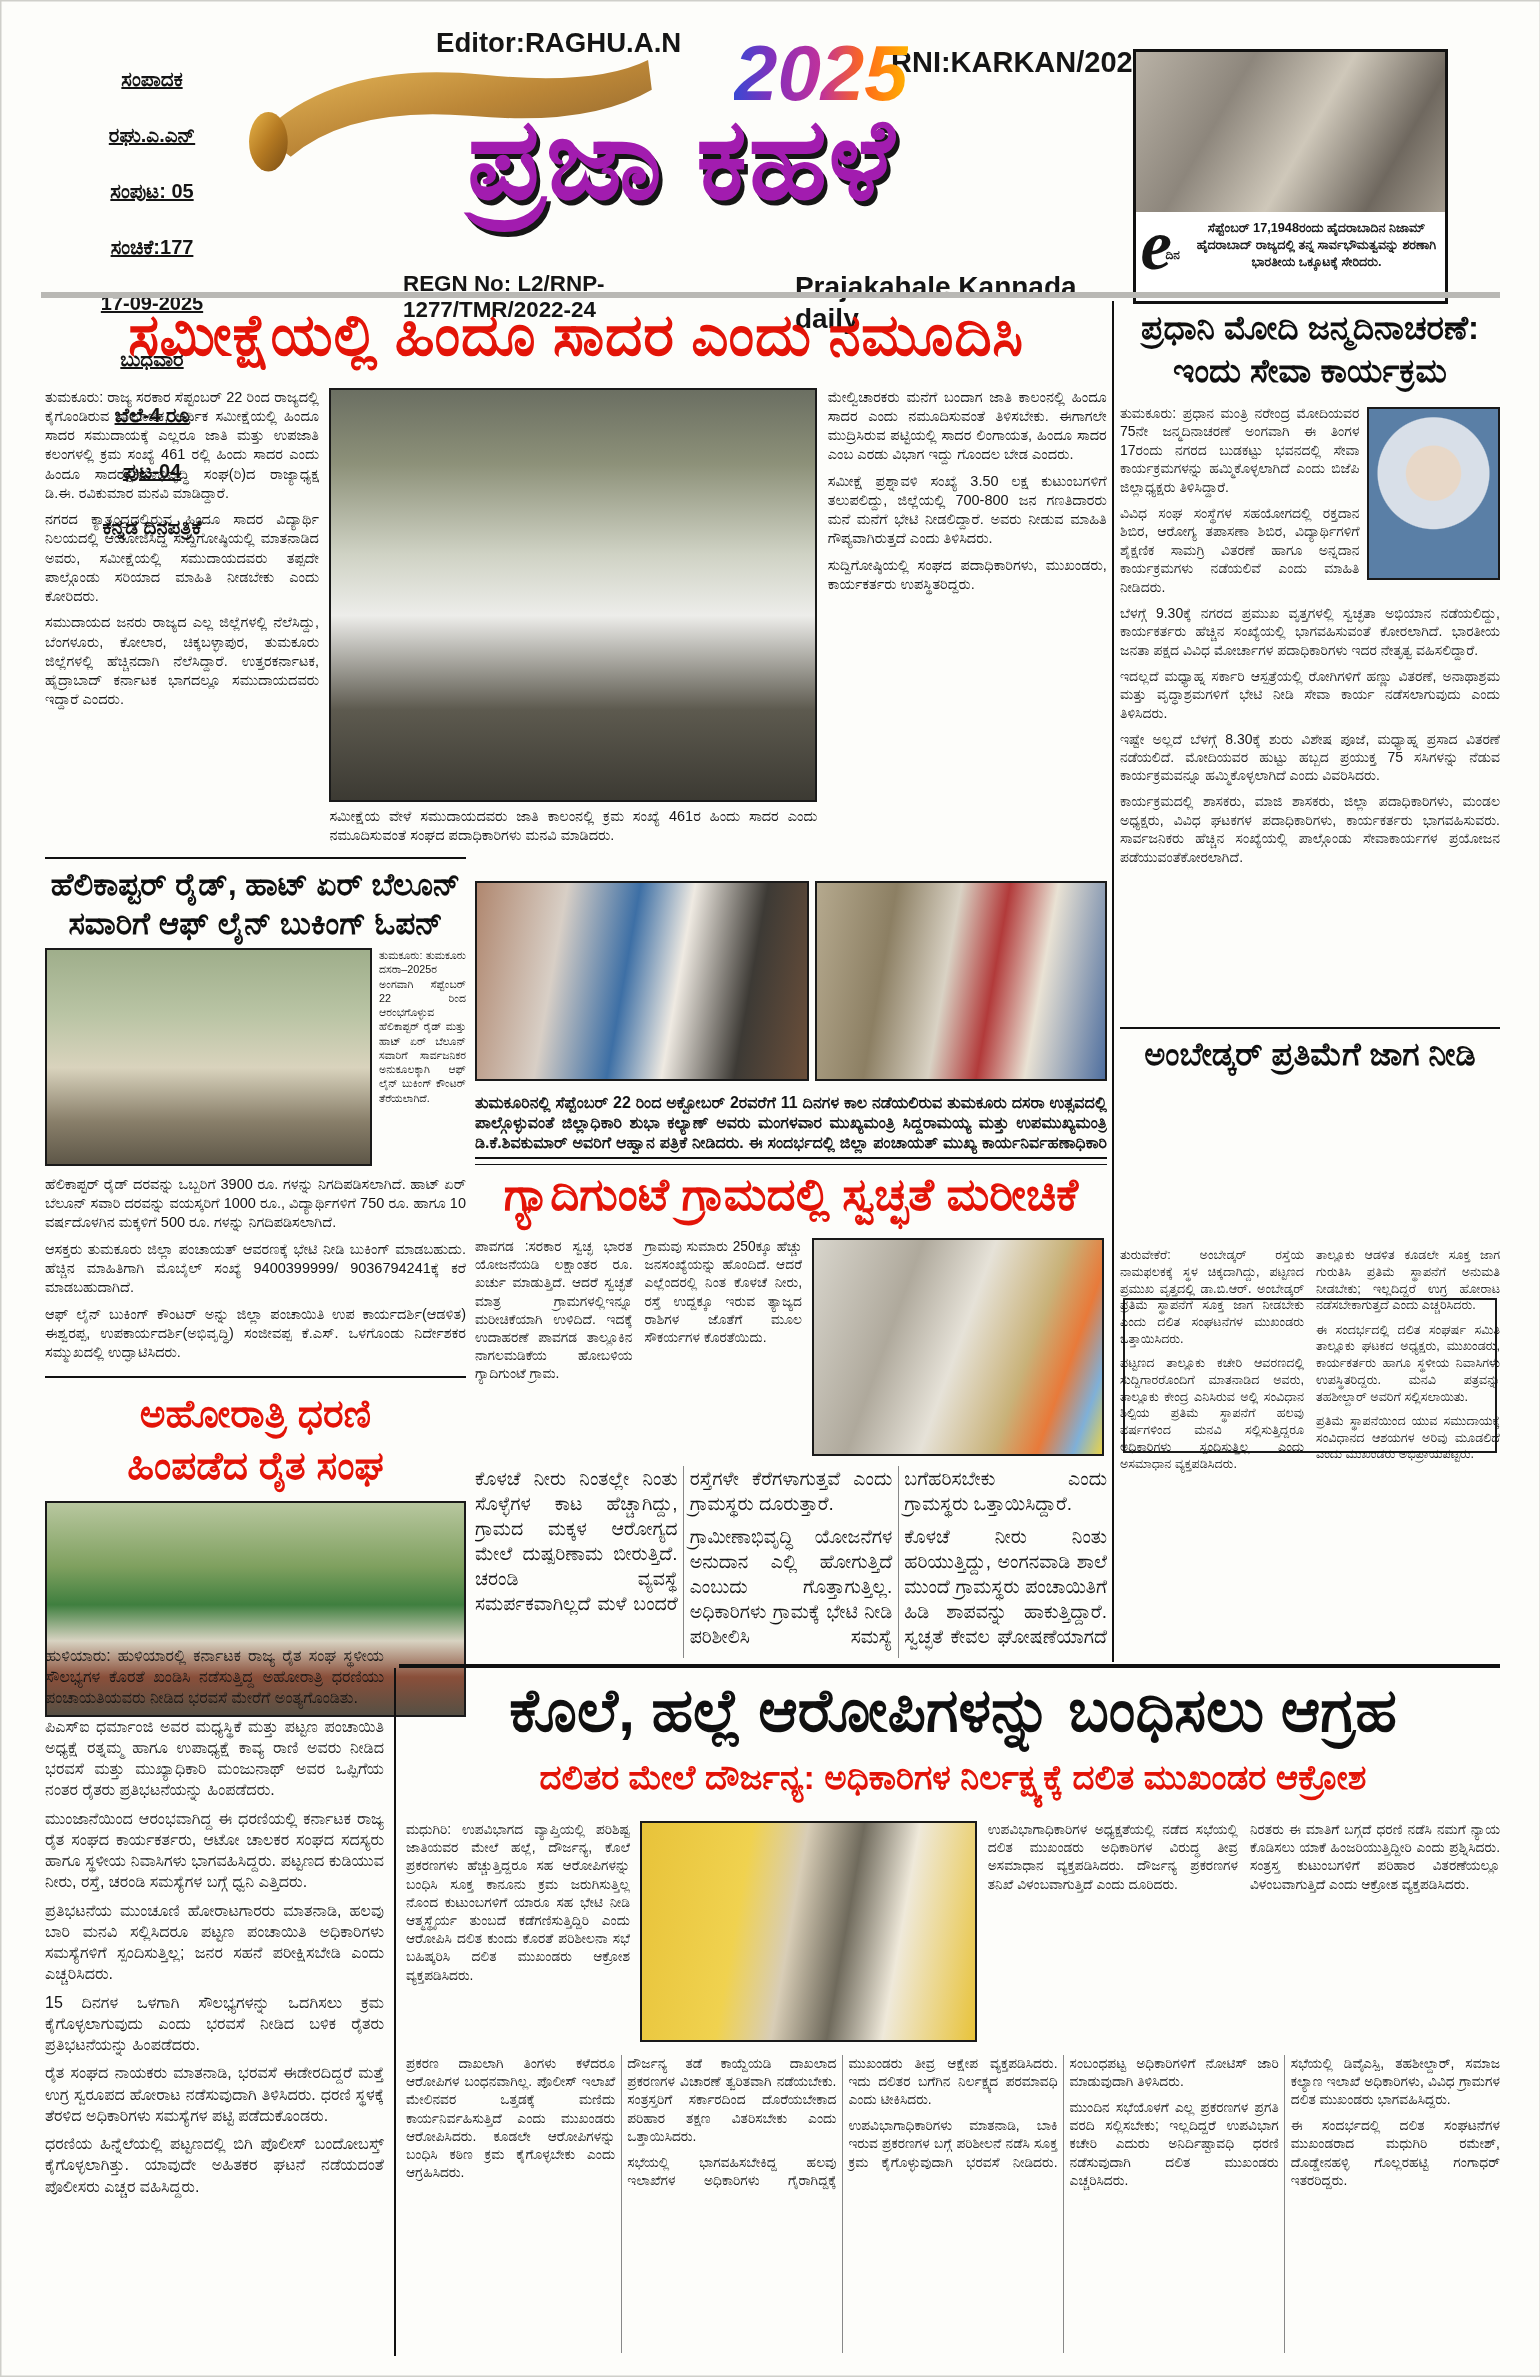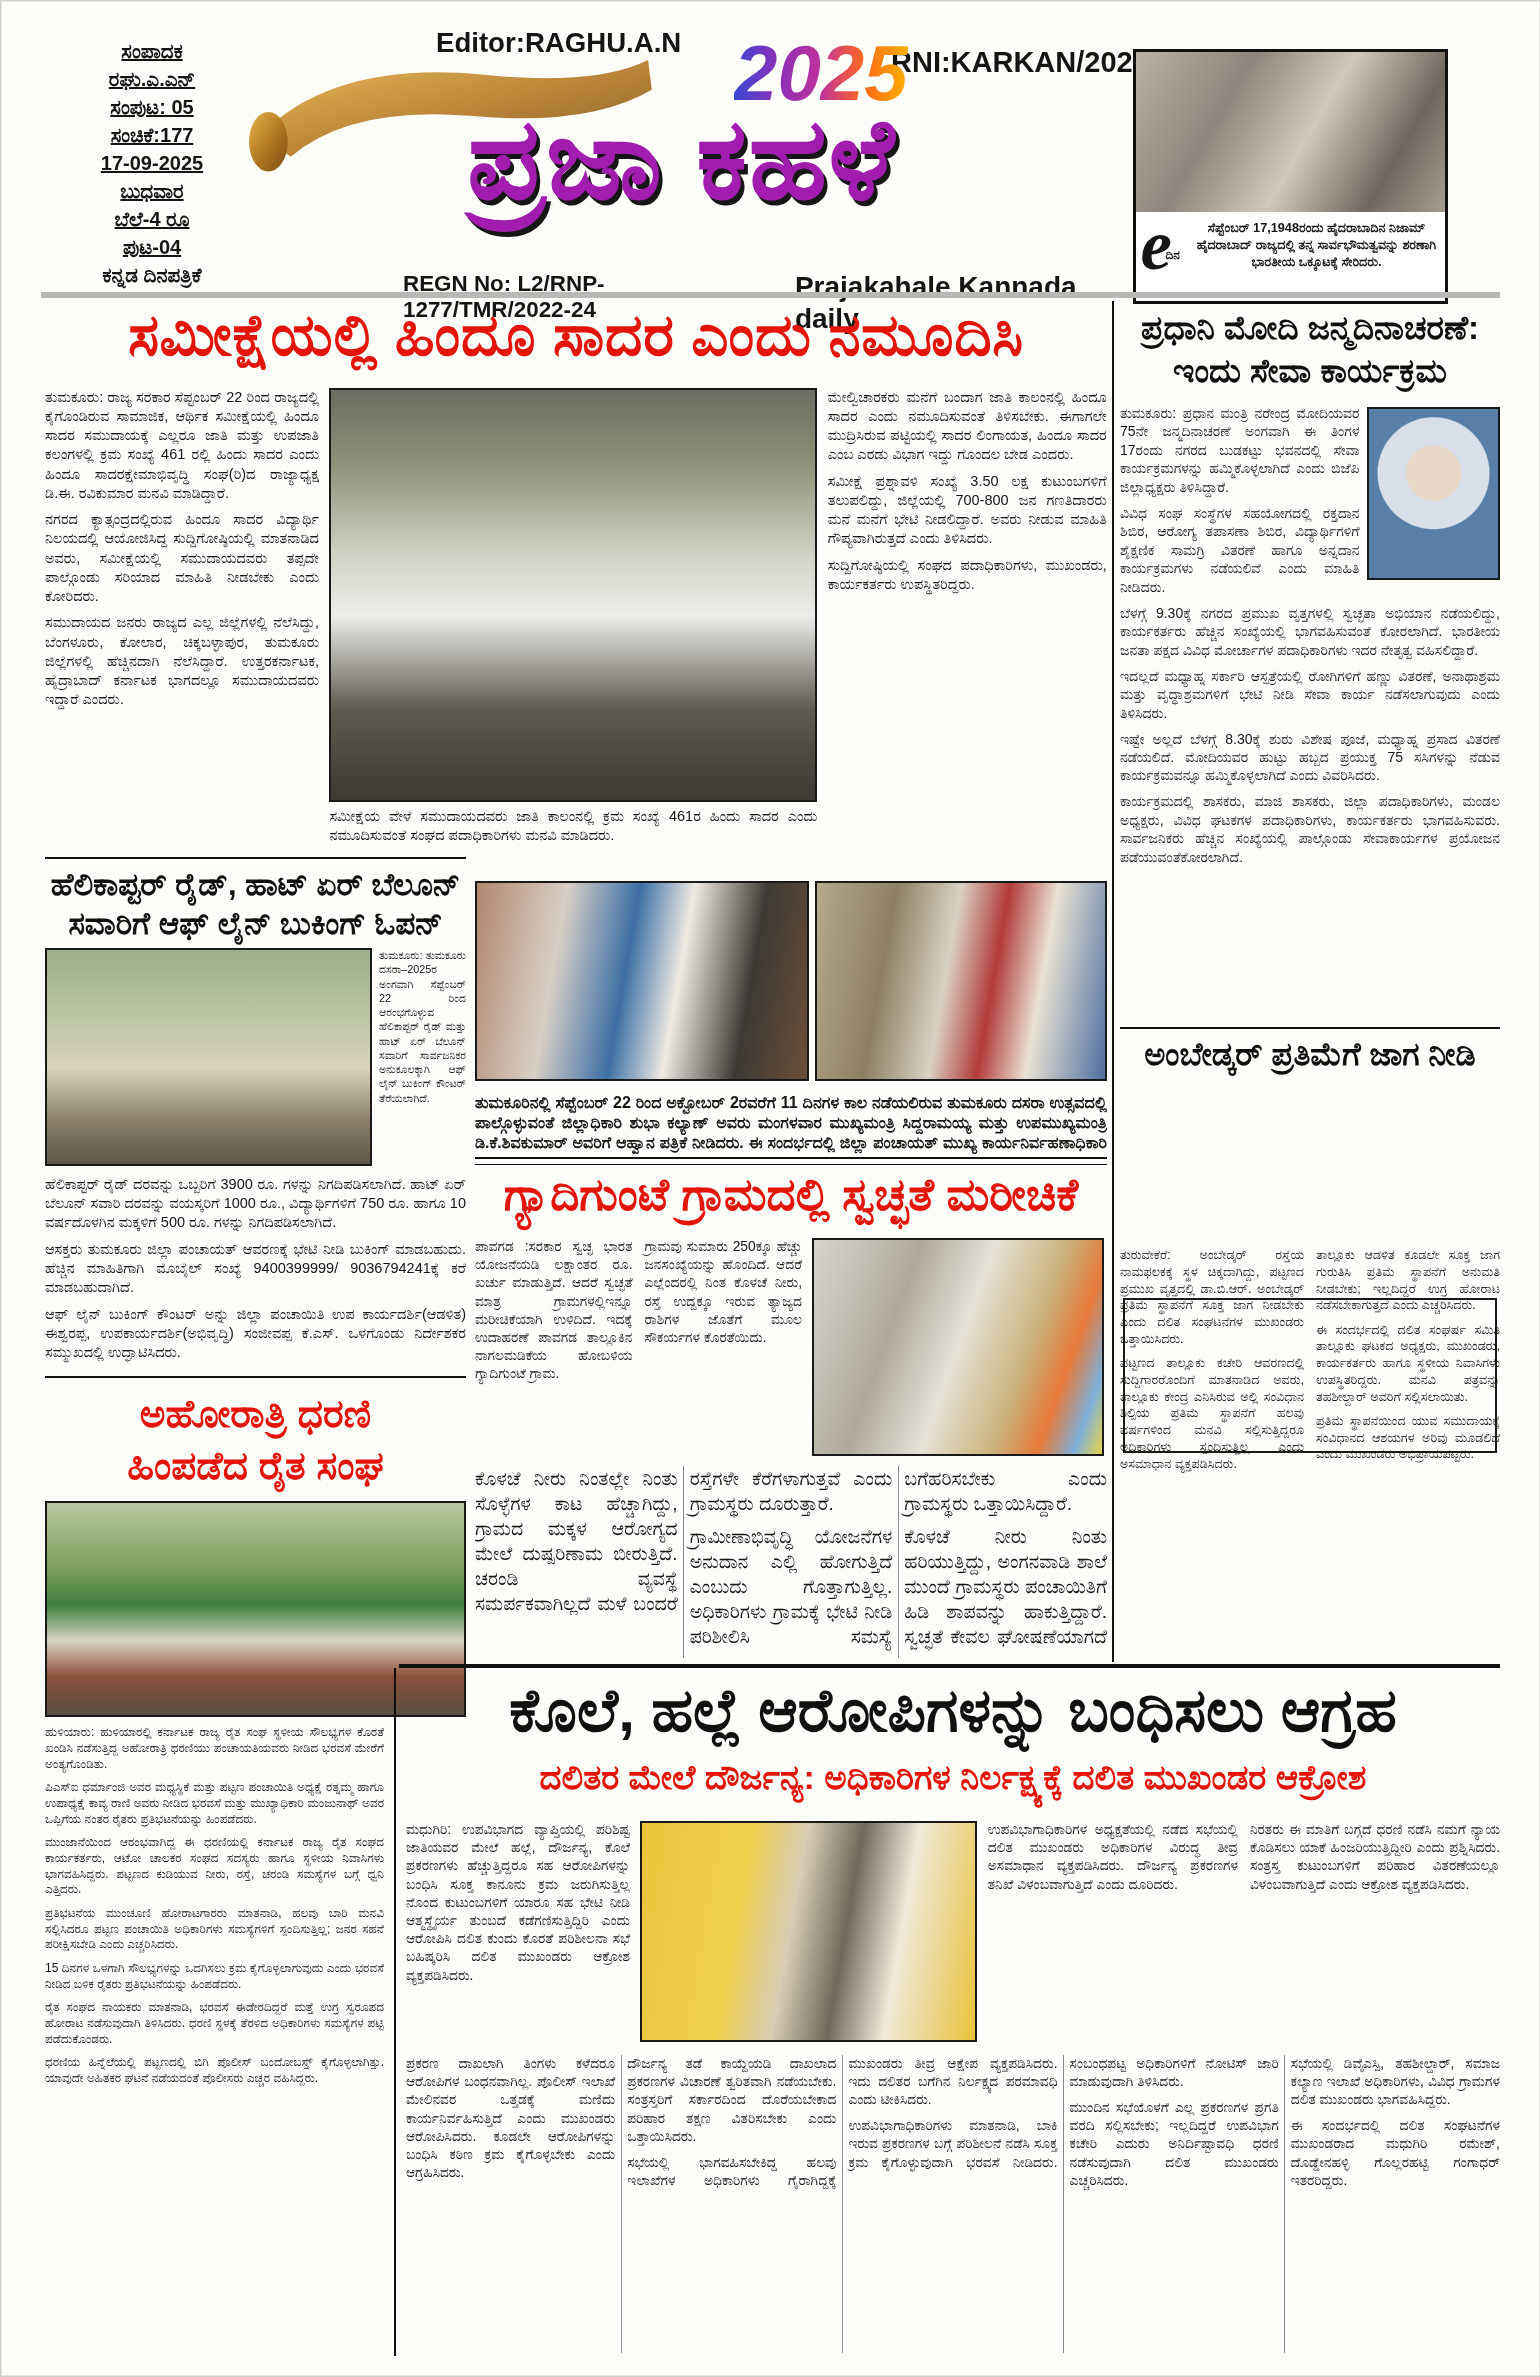--- a/index.html
+++ b/index.html
@@ -8,21 +8,21 @@
   .abs{position:absolute;}
   .u{text-decoration:underline;}
   .photo{border:2.2px solid #1a1a1a;box-sizing:border-box;overflow:hidden;position:relative;}
   .rule{background:#111;}
   .body-txt p{margin:0 0 7.5px 0;text-align:justify;}
   .body-txt{overflow:hidden;line-height:1.32;}
   .headline-red{color:#e31408;font-weight:bold;}
   .headline-blk{color:#101010;font-weight:bold;}
   .center{text-align:center;}
   
-  .mast-info{font-weight:bold;font-size:20px;line-height:28px;text-align:center;}
+  .mast-info{font-weight:bold;font-size:20px;line-height:28px;text-align:center;margin-top:28px;}
   .title-kn{font-weight:bold;color:#a21caf;text-shadow:3.7px 4.5px 0 #161616;letter-spacing:1.5px;}
   .grad2025{font-weight:bold;font-style:italic;background:linear-gradient(90deg,#3a48d3,#8b2fb8,#c0329b,#ff6a1a,#ffb100);-webkit-background-clip:text;background-clip:text;color:transparent;}
   .histcap{font-size:12.7px;font-weight:bold;line-height:17px;text-align:center;}
   .elogo{font-family:"Liberation Serif","DejaVu Serif",serif;font-style:italic;font-weight:bold;font-size:71px;line-height:60px;}
   .colrule2{column-count:2;column-gap:12px;}
   .colrule3{column-count:3;column-gap:12px;column-rule:0.7px solid #888;}
   .colrule5{column-count:5;column-gap:12px;column-rule:0.7px solid #888;}
   
   .ph-bw{background:linear-gradient(120deg,#b9b2a6 0%,#8d867c 30%,#cfc8ba 55%,#6f685f 80%,#a59d90 100%);}
   .ph-press{background:linear-gradient(180deg,#6b6f62 0%,#8d9179 18%,#cfd2c4 40%,#ededea 55%,#5d5a4f 78%,#3c3a33 100%);}
@@ -129,21 +129,21 @@
     <p>ಆಸಕ್ತರು ತುಮಕೂರು ಜಿಲ್ಲಾ ಪಂಚಾಯತ್ ಆವರಣಕ್ಕೆ ಭೇಟಿ ನೀಡಿ ಬುಕಿಂಗ್ ಮಾಡಬಹುದು. ಹೆಚ್ಚಿನ ಮಾಹಿತಿಗಾಗಿ ಮೊಬೈಲ್ ಸಂಖ್ಯೆ 9400399999/ 9036794241ಕ್ಕೆ ಕರೆ ಮಾಡಬಹುದಾಗಿದೆ.</p>
     <p>ಆಫ್ ಲೈನ್ ಬುಕಿಂಗ್ ಕೌಂಟರ್ ಅನ್ನು ಜಿಲ್ಲಾ ಪಂಚಾಯಿತಿ ಉಪ ಕಾರ್ಯದರ್ಶಿ(ಆಡಳಿತ) ಈಶ್ವರಪ್ಪ, ಉಪಕಾರ್ಯದರ್ಶಿ(ಅಭಿವೃದ್ಧಿ) ಸಂಜೀವಪ್ಪ ಕೆ.ಎಸ್. ಒಳಗೊಂಡು ನಿರ್ದೇಶಕರ ಸಮ್ಮುಖದಲ್ಲಿ ಉದ್ಘಾಟಿಸಿದರು.</p>
   </div>
 
   <div class="abs rule" style="left:45px;top:1376px;width:421px;height:2.2px;"></div>
   <div class="abs headline-red center" style="left:45px;top:1388px;width:421px;font-size:39px;line-height:52px;">
     <div>ಅಹೋರಾತ್ರಿ ಧರಣಿ</div>
     <div>ಹಿಂಪಡೆದ ರೈತ ಸಂಘ</div>
   </div>
   <div class="abs photo ph-protest" style="left:45px;top:1501px;width:421px;height:216px;"></div>
-  <div class="abs body-txt" style="left:45px;top:1725px;width:339px;height:628px;font-size:12px;">
+  <div class="abs body-txt" style="left:45px;top:1645px;width:339px;height:628px;font-size:16px;">
     <p>ಹುಳಿಯಾರು: ಹುಳಿಯಾರಲ್ಲಿ ಕರ್ನಾಟಕ ರಾಜ್ಯ ರೈತ ಸಂಘ ಸ್ಥಳೀಯ ಸೌಲಭ್ಯಗಳ ಕೊರತೆ ಖಂಡಿಸಿ ನಡೆಸುತ್ತಿದ್ದ ಅಹೋರಾತ್ರಿ ಧರಣಿಯು ಪಂಚಾಯತಿಯವರು ನೀಡಿದ ಭರವಸೆ ಮೇರೆಗೆ ಅಂತ್ಯಗೊಂಡಿತು.</p>
     <p>ಪಿಎಸ್ಐ ಧರ್ಮಾಂಜಿ ಅವರ ಮಧ್ಯಸ್ಥಿಕೆ ಮತ್ತು ಪಟ್ಟಣ ಪಂಚಾಯಿತಿ ಅಧ್ಯಕ್ಷೆ ರತ್ನಮ್ಮ ಹಾಗೂ ಉಪಾಧ್ಯಕ್ಷೆ ಕಾವ್ಯ ರಾಣಿ ಅವರು ನೀಡಿದ ಭರವಸೆ ಮತ್ತು ಮುಖ್ಯಾಧಿಕಾರಿ ಮಂಜುನಾಥ್ ಅವರ ಒಪ್ಪಿಗೆಯ ನಂತರ ರೈತರು ಪ್ರತಿಭಟನೆಯನ್ನು ಹಿಂಪಡೆದರು.</p>
     <p>ಮುಂಜಾನೆಯಿಂದ ಆರಂಭವಾಗಿದ್ದ ಈ ಧರಣಿಯಲ್ಲಿ ಕರ್ನಾಟಕ ರಾಜ್ಯ ರೈತ ಸಂಘದ ಕಾರ್ಯಕರ್ತರು, ಆಟೋ ಚಾಲಕರ ಸಂಘದ ಸದಸ್ಯರು ಹಾಗೂ ಸ್ಥಳೀಯ ನಿವಾಸಿಗಳು ಭಾಗವಹಿಸಿದ್ದರು. ಪಟ್ಟಣದ ಕುಡಿಯುವ ನೀರು, ರಸ್ತೆ, ಚರಂಡಿ ಸಮಸ್ಯೆಗಳ ಬಗ್ಗೆ ಧ್ವನಿ ಎತ್ತಿದರು.</p>
     <p>ಪ್ರತಿಭಟನೆಯ ಮುಂಚೂಣಿ ಹೋರಾಟಗಾರರು ಮಾತನಾಡಿ, ಹಲವು ಬಾರಿ ಮನವಿ ಸಲ್ಲಿಸಿದರೂ ಪಟ್ಟಣ ಪಂಚಾಯಿತಿ ಅಧಿಕಾರಿಗಳು ಸಮಸ್ಯೆಗಳಿಗೆ ಸ್ಪಂದಿಸುತ್ತಿಲ್ಲ; ಜನರ ಸಹನೆ ಪರೀಕ್ಷಿಸಬೇಡಿ ಎಂದು ಎಚ್ಚರಿಸಿದರು.</p>
     <p>15 ದಿನಗಳ ಒಳಗಾಗಿ ಸೌಲಭ್ಯಗಳನ್ನು ಒದಗಿಸಲು ಕ್ರಮ ಕೈಗೊಳ್ಳಲಾಗುವುದು ಎಂದು ಭರವಸೆ ನೀಡಿದ ಬಳಿಕ ರೈತರು ಪ್ರತಿಭಟನೆಯನ್ನು ಹಿಂಪಡೆದರು.</p>
     <p>ರೈತ ಸಂಘದ ನಾಯಕರು ಮಾತನಾಡಿ, ಭರವಸೆ ಈಡೇರದಿದ್ದರೆ ಮತ್ತೆ ಉಗ್ರ ಸ್ವರೂಪದ ಹೋರಾಟ ನಡೆಸುವುದಾಗಿ ತಿಳಿಸಿದರು. ಧರಣಿ ಸ್ಥಳಕ್ಕೆ ತೆರಳಿದ ಅಧಿಕಾರಿಗಳು ಸಮಸ್ಯೆಗಳ ಪಟ್ಟಿ ಪಡೆದುಕೊಂಡರು.</p>
     <p>ಧರಣಿಯ ಹಿನ್ನೆಲೆಯಲ್ಲಿ ಪಟ್ಟಣದಲ್ಲಿ ಬಿಗಿ ಪೊಲೀಸ್ ಬಂದೋಬಸ್ತ್ ಕೈಗೊಳ್ಳಲಾಗಿತ್ತು. ಯಾವುದೇ ಅಹಿತಕರ ಘಟನೆ ನಡೆಯದಂತೆ ಪೊಲೀಸರು ಎಚ್ಚರ ವಹಿಸಿದ್ದರು.</p>
   </div>
 
   <div class="abs" style="left:475px;top:881px;width:632px;display:flex;gap:6px;">

